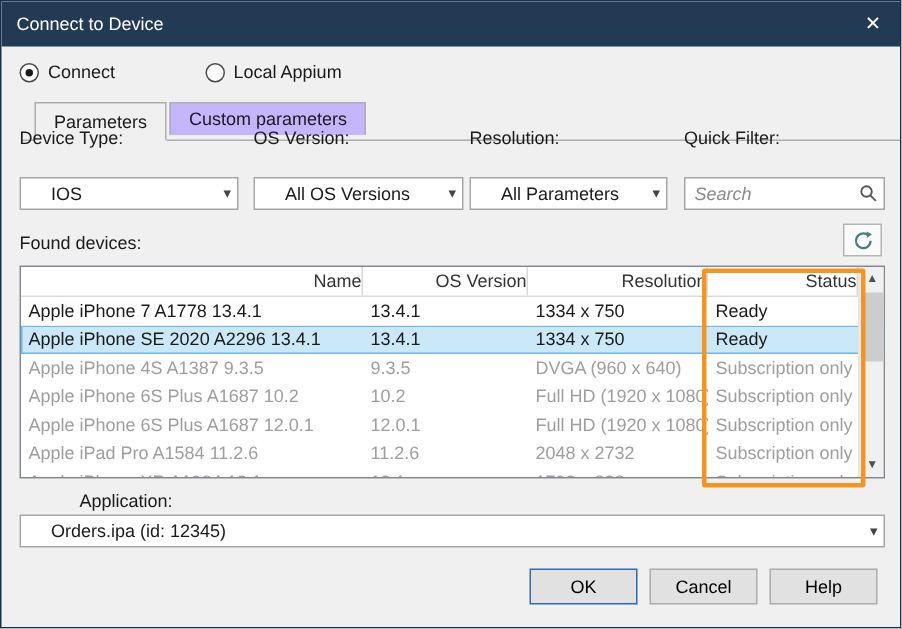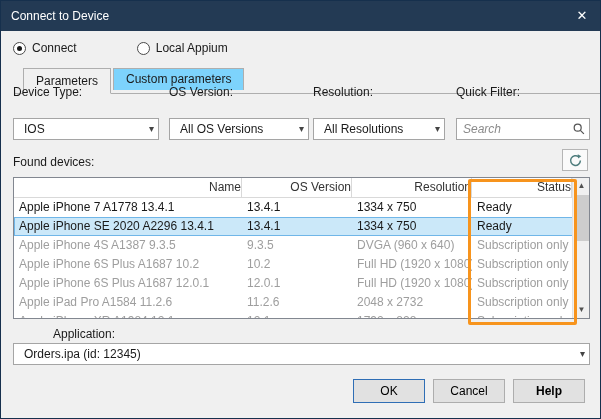--- a/index.html
+++ b/index.html
@@ -20,30 +20,30 @@
   .radio-row { position:absolute; left:12px; top:40px; display:flex; gap:60px; }
   .radio { display:flex; align-items:center; gap:6px; cursor:pointer; }
   .radio-circle { width:13px; height:13px; border:1px solid #4a4a4a; border-radius:50%;
                   background:#fff; position:relative; }
   .radio-circle.checked::after { content:""; position:absolute; left:3px; top:3px;
                   width:5px; height:5px; border-radius:50%; background:#1a1a1a; }
 
   
   .tabstrip { position:absolute; left:14px; top:67px; width:100%; height:26px;
               border-bottom:1px solid #aeaeae; display:flex; align-items:flex-start; padding-left:8px; }
-  .tab { border:1px solid #aeaeae; border-bottom:none; background:#7dd3fc;
+  .tab { border:1px solid #aeaeae; border-bottom:none; background:#c4b5fd;
          padding:0 12px; height:22px; line-height:21px; margin-right:2px; cursor:pointer; }
   .tab.active { background:#f0f0f0; height:26px; line-height:25px; margin-bottom:-1px;
                 border-bottom:1px solid #f0f0f0; }
 
   
   .fld-label { position:absolute; top:84px; }
   .combo { position:absolute; top:117px; height:22px; background:#fff;
            border:1px solid #a5a5a5; cursor:pointer; }
-  .combo-text { position:absolute; left:10px; top:3px; white-space:nowrap; overflow:hidden; right:20px; }
+  .combo-text { position:absolute; left:20px; top:3px; white-space:nowrap; overflow:hidden; right:20px; }
   .combo-arrow { position:absolute; right:4px; top:4px; font-size:10px; color:#444; }
 
   .search-box { position:absolute; top:117px; left:455px; width:134px; height:22px; }
   .search-input { width:100%; height:100%; border:1px solid #a5a5a5; padding:2px 20px 2px 6px;
                   font-family:"Liberation Sans", sans-serif; font-size:12px; }
   .search-input::placeholder { font-style:italic; color:#8a8a8a; }
   .search-icon { position:absolute; right:4px; top:4px; width:14px; height:14px; }
 
   
   .found-label { position:absolute; left:12px; top:154px; }
@@ -78,21 +78,21 @@
 
   
   .app-label { position:absolute; left:12px; top:326px;margin-left:40px; }
   .app-combo { left:12px; top:342px; width:577px; }
 
   
   .btn { position:absolute; top:378px; width:72px; height:24px; background:#e1e1e1;
          border:1px solid #adadad; font-family:"Liberation Sans", sans-serif; font-size:12px;
          cursor:pointer; }
   .btn.default { border-color:#2f6eb5; }
-  .btn-ok { left:352px; } .btn-cancel { left:432px; } .btn-help { left:512px;font-weight:bold; }
+  .btn-ok { left:352px; } .btn-cancel { left:432px; } .btn-help { left:512px; }
 </style>
 </head>
 <body>
 
 <div class="window">
 
   <div class="titlebar">
     <span class="title">Connect to Device</span>
     <span class="close-btn">✕</span>
   </div>
@@ -120,21 +120,21 @@
 
   <div class="combo" style="left:12px;width:146px">
     <span class="combo-text">IOS</span>
     <span class="combo-arrow">▾</span>
   </div>
   <div class="combo" style="left:168px;width:140px">
     <span class="combo-text">All OS Versions</span>
     <span class="combo-arrow">▾</span>
   </div>
   <div class="combo" style="left:312px;width:132px">
-    <span class="combo-text">All Resolutions</span>
+    <span class="combo-text">All Parameters</span>
     <span class="combo-arrow">▾</span>
   </div>
 
   <div class="search-box">
     <input class="search-input" type="text" placeholder="Search" style="">
     <svg class="search-icon" viewBox="0 0 16 16">
       <circle cx="6.5" cy="6.5" r="4" fill="none" stroke="#555" stroke-width="1.4"></circle>
       <line x1="9.6" y1="9.6" x2="13.6" y2="13.6" stroke="#555" stroke-width="1.4"></line>
     </svg>
   </div>

